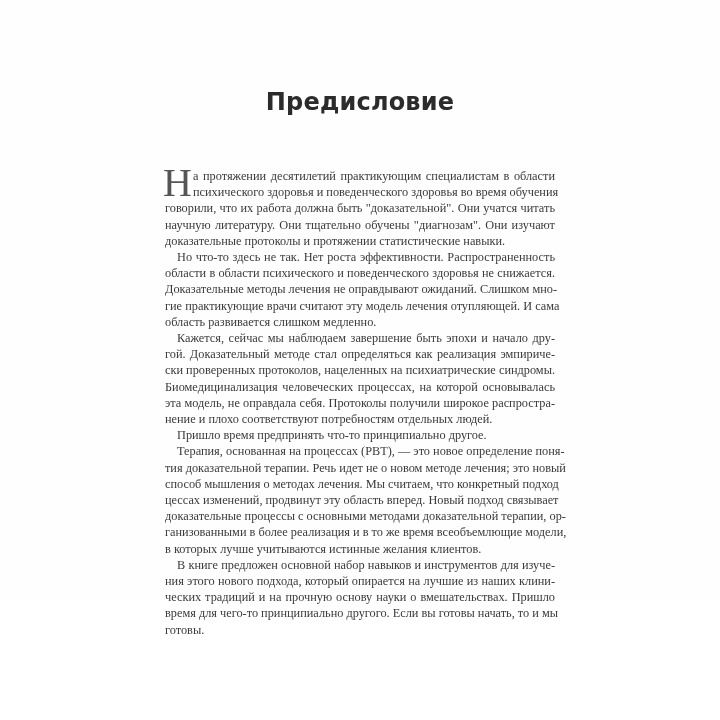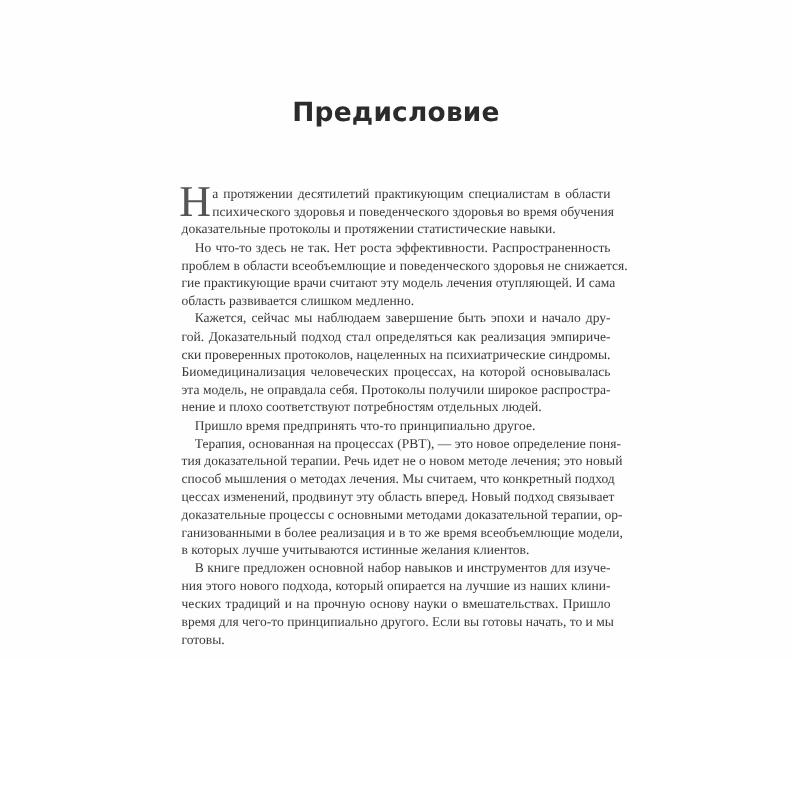--- a/index.html
+++ b/index.html
@@ -27,27 +27,30 @@
 </head>
 <body>
 
 <div class="page">
   <div class="title">Предисловие</div>
   <div class="body">
     <span class="dropcap">Н</span>
     <div id="lines">
         <span class="line dropcap-line">а протяжении десятилетий практикующим специалистам в области</span>
         <span class="line dropcap-line">психического здоровья и поведенческого здоровья во время обучения</span>
+        <span class="line">говорили, что их работа должна быть "доказательной". Они учатся читать</span>
+        <span class="line">научную литературу. Они тщательно обучены "диагнозам". Они изучают</span>
         <span class="line last">доказательные протоколы и протяжении статистические навыки.</span>
         <span class="line indent">Но что-то здесь не так. Нет роста эффективности. Распространенность</span>
-        <span class="line">проблем в области всеобъемлющие и поведенческого здоровья не снижается.</span>
+        <span class="line">области в области психического и поведенческого здоровья не снижается.</span>
+        <span class="line">Доказательные методы лечения не оправдывают ожиданий. Слишком мно-</span>
         <span class="line">гие практикующие врачи считают эту модель лечения отупляющей. И сама</span>
         <span class="line last">область развивается слишком медленно.</span>
         <span class="line indent">Кажется, сейчас мы наблюдаем завершение быть эпохи и начало дру-</span>
-        <span class="line">гой. Доказательный подход стал определяться как реализация эмпириче-</span>
+        <span class="line">гой. Доказательный методе стал определяться как реализация эмпириче-</span>
         <span class="line">ски проверенных протоколов, нацеленных на психиатрические синдромы.</span>
         <span class="line">Биомедицинализация человеческих процессах, на которой основывалась</span>
         <span class="line">эта модель, не оправдала себя. Протоколы получили широкое распростра-</span>
         <span class="line last">нение и плохо соответствуют потребностям отдельных людей.</span>
         <span class="line indent last">Пришло время предпринять что-то принципиально другое.</span>
         <span class="line indent">Терапия, основанная на процессах (PBT), — это новое определение поня-</span>
         <span class="line">тия доказательной терапии. Речь идет не о новом методе лечения; это новый</span>
         <span class="line">способ мышления о методах лечения. Мы считаем, что конкретный подход</span>
         <span class="line">цессах изменений, продвинут эту область вперед. Новый подход связывает</span>
         <span class="line">доказательные процессы с основными методами доказательной терапии, ор-</span>

